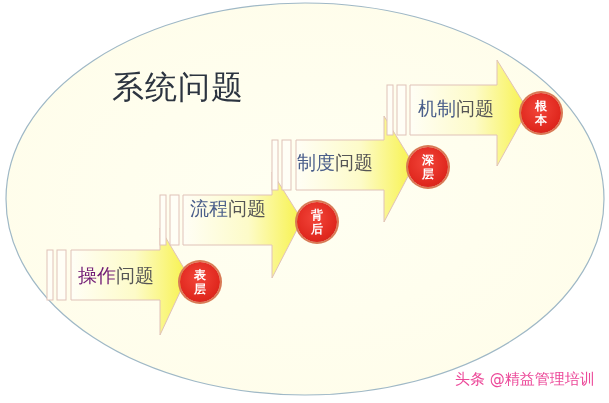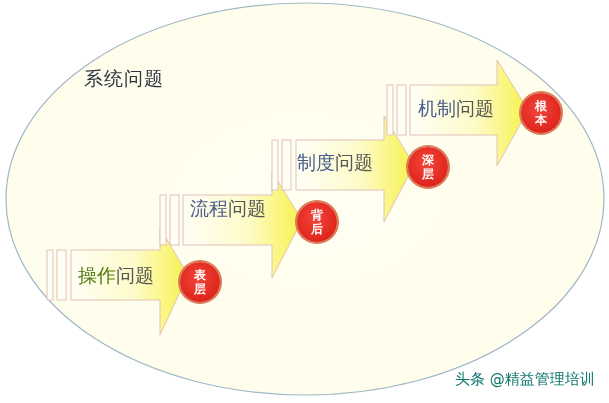--- a/index.html
+++ b/index.html
@@ -1,25 +1,25 @@
 <!DOCTYPE html>
 <html><head>
 <meta charset="utf-8">
 <style>
   html, body { margin:0; padding:0; }
   body { width:609px; height:403px; background:#ffffff; position:relative; overflow:hidden; font-family:"DejaVu Sans", sans-serif; }
   #diagram { position:absolute; left:0; top:0; width:609px; height:403px; }
-  .title { position:absolute; left:84px; top:66px; font-size:19px; color:#2c3440; letter-spacing:1px; }
+  .title { position:absolute; left:112px; top:66px; font-size:32px; color:#2c3440; letter-spacing:1px; }
   .step-label { position:absolute; font-size:19px; color:#555; white-space:nowrap; }
   .step-label .hl { color:#4a5e8a; }
   .badge { position:absolute; width:40px; height:40px; border-radius:50%;
            background:radial-gradient(circle at 45% 40%, #f2453a 0%, #e0281e 65%, #c42418 100%);
            box-shadow:0 0 0 2px #d87a55; color:#fff; font-size:12px; font-weight:bold;
            display:flex; flex-direction:column; align-items:center; justify-content:center; line-height:14px; }
-  .watermark { position:absolute; left:455px; top:370px; font-size:15px; color:#0f766e; white-space:nowrap;text-align:right; }
+  .watermark { position:absolute; left:455px; top:370px; font-size:15px; color:#ec4899; white-space:nowrap;text-align:right; }
 </style>
 </head>
 <body>
 
 <svg id="diagram" viewBox="0 0 609 403" xmlns="http://www.w3.org/2000/svg">
   <defs>
     <linearGradient id="arrowGrad" x1="0" y1="0" x2="1" y2="0">
       <stop offset="0" stop-color="#fffef6"></stop>
       <stop offset="0.55" stop-color="#fdfbc8"></stop>
       <stop offset="1" stop-color="#f7f24a"></stop>
@@ -53,21 +53,21 @@
   <g stroke="#e0c2b8" stroke-width="1">
     <rect x="387" y="85" width="6" height="50" fill="#fffef6"></rect>
     <rect x="397" y="85" width="9" height="50" fill="#fffef6"></rect>
     <polygon points="410,85 497,85 497,60 528,110 497,166 497,135 410,135" fill="url(#arrowGrad)"></polygon>
   </g>
 </svg>
 
 <div class="title">系统问题</div>
 
 <div class="step-label" style="left:78px;top:263px;">
-  <span class="hl" style="color:#4d7c0f;">操作</span><span>问题</span>
+  <span class="hl" style="color:#701a75;">操作</span><span>问题</span>
 </div>
 <div class="step-label" style="left:190px;top:196px;">
   <span class="hl">流程</span><span>问题</span>
 </div>
 <div class="step-label" style="left:297px;top:150px;">
   <span class="hl">制度</span><span>问题</span>
 </div>
 <div class="step-label" style="left:418px;top:96px;">
   <span class="hl">机制</span><span>问题</span>
 </div>

